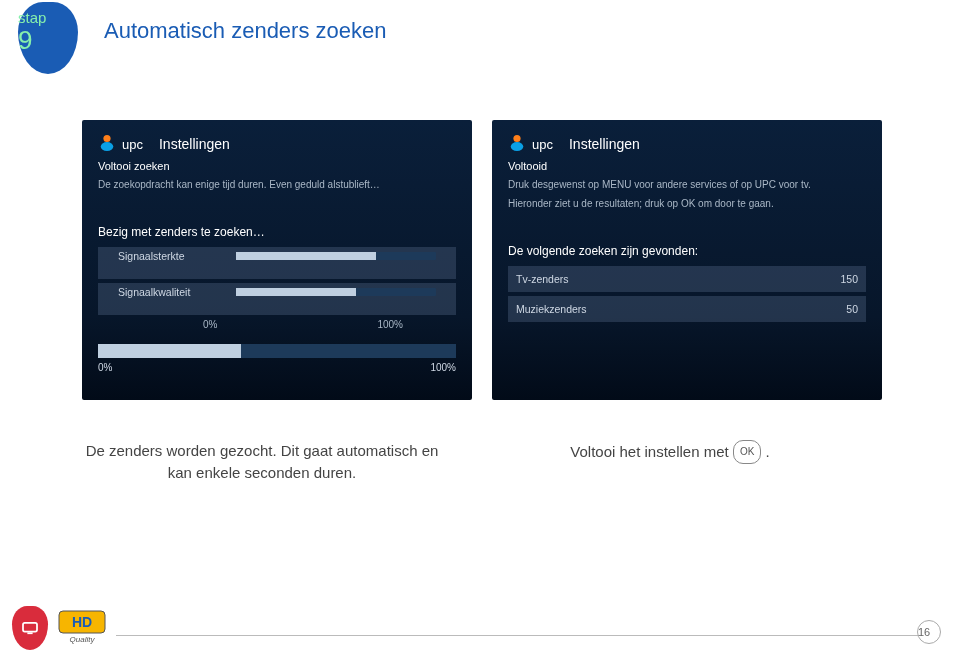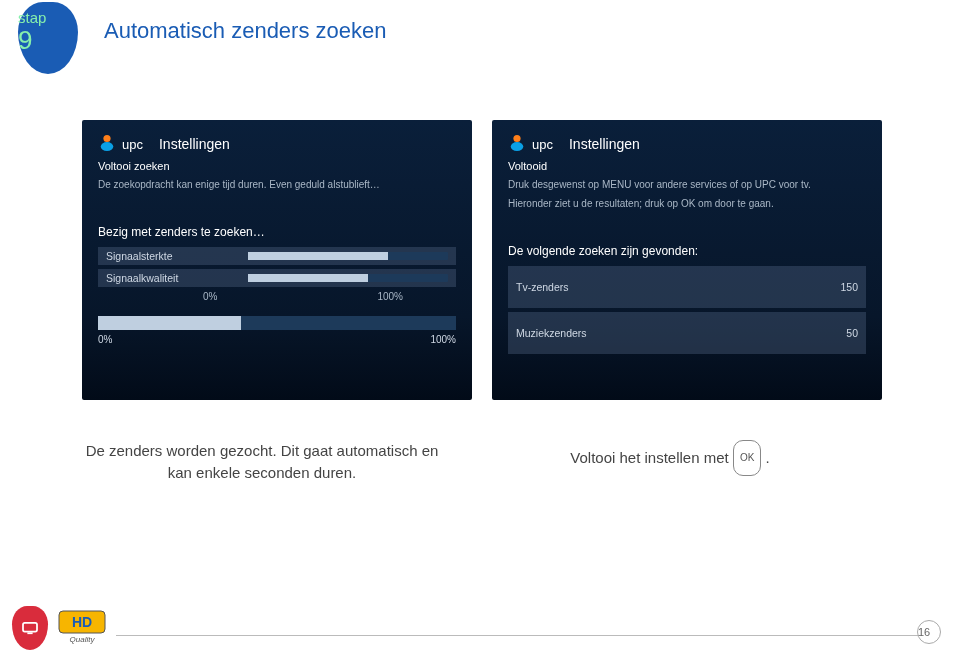--- a/index.html
+++ b/index.html
@@ -14,33 +14,33 @@
 .tv{width:390px;height:280px;background:linear-gradient(180deg,#0a1f3a 0%,#07162a 70%,#020b18 100%);border-radius:2px;color:#dde6f0;font-size:11px;position:relative;padding:14px 16px 0 16px;box-sizing:border-box;}
 .tv-left{float:left;}
 .tv-right{float:right;}
 .tv .brand{display:flex;align-items:center;gap:6px;margin-bottom:4px;}
 .tv .brand svg{width:18px;height:18px;}
 .tv .brand .name{color:#fff;font-size:13px;}
 .tv .brand .section{color:#fff;font-size:14px;margin-left:10px;}
 .tv .sub1{color:#fff;font-size:11px;margin-top:6px;}
 .tv .sub2{color:#a9b7c6;font-size:10px;margin-top:6px;line-height:13px;}
 .tv .mid{color:#fff;font-size:12px;margin-top:34px;margin-bottom:8px;}
-.tv .row{background:rgba(90,110,140,.35);height:18px;line-height:18px;padding:0 8px;margin-bottom:4px;display:flex;justify-content:space-between;color:#cfd8e4;font-size:10.5px;}
+.tv .row{background:rgba(90,110,140,.35);height:32px;line-height:18px;padding:0 20px;margin-bottom:4px;display:flex;justify-content:space-between;color:#cfd8e4;font-size:10.5px;}
 .tv .row .barbg{width:200px;height:8px;background:#1d3a5a;margin-top:5px;border-radius:1px;position:relative;}
 .tv .row .barbg .fill{position:absolute;left:0;top:0;height:100%;background:#bfcfe0;}
 .tv .scale{display:flex;justify-content:space-between;font-size:10px;color:#a9b7c6;padding:0 0 0 105px;width:200px;}
 .tv .mainbar{height:14px;background:#1d3a5a;margin-top:14px;position:relative;}
 .tv .mainbar .fill{position:absolute;left:0;top:0;height:100%;background:#bfcfe0;width:40%;}
 .tv .mainscale{display:flex;justify-content:space-between;font-size:10px;color:#cfd8e4;margin-top:4px;}
-.tv .resrow{background:rgba(90,110,140,.35);height:18px;line-height:18px;padding:12px 8px;margin-bottom:4px;display:flex;justify-content:space-between;color:#cfd8e4;font-size:10.5px;}
+.tv .resrow{background:rgba(90,110,140,.35);height:18px;line-height:18px;padding:4px 8px;margin-bottom:4px;display:flex;justify-content:space-between;color:#cfd8e4;font-size:10.5px;}
 
 .caption{position:absolute;font-size:15px;color:#444;line-height:22px;text-align:center;}
 .cap-left{left:82px;top:440px;width:360px;}
 .cap-right{left:490px;top:440px;width:360px;}
-.okbtn{display:inline-block;border:1px solid #888;border-radius:10px;padding:6px 6px;font-size:10px;vertical-align:2px;color:#555;}
+.okbtn{display:inline-block;border:1px solid #888;border-radius:10px;padding:0 6px;font-size:10px;vertical-align:2px;color:#555;}
 
 .footer{position:absolute;left:12px;right:18px;bottom:12px;height:40px;}
 .footer .tvicon{position:absolute;left:0;bottom:0;width:36px;height:44px;background:#d92c3c;border-radius:50% 50% 60% 60% / 50% 50% 70% 70%;display:flex;align-items:center;justify-content:center;}
 .footer .tvicon svg{width:18px;height:14px;}
 .footer .hd{position:absolute;left:46px;bottom:2px;}
 .footer .line{position:absolute;left:104px;right:22px;bottom:14px;height:1px;background:#bbb;}
 .footer .pg{position:absolute;right:0;bottom:6px;width:22px;height:22px;border:1px solid #aaa;border-radius:50%;font-size:11px;text-align:left;line-height:22px;color:#666;}
 </style>
 </head>
 <body>

